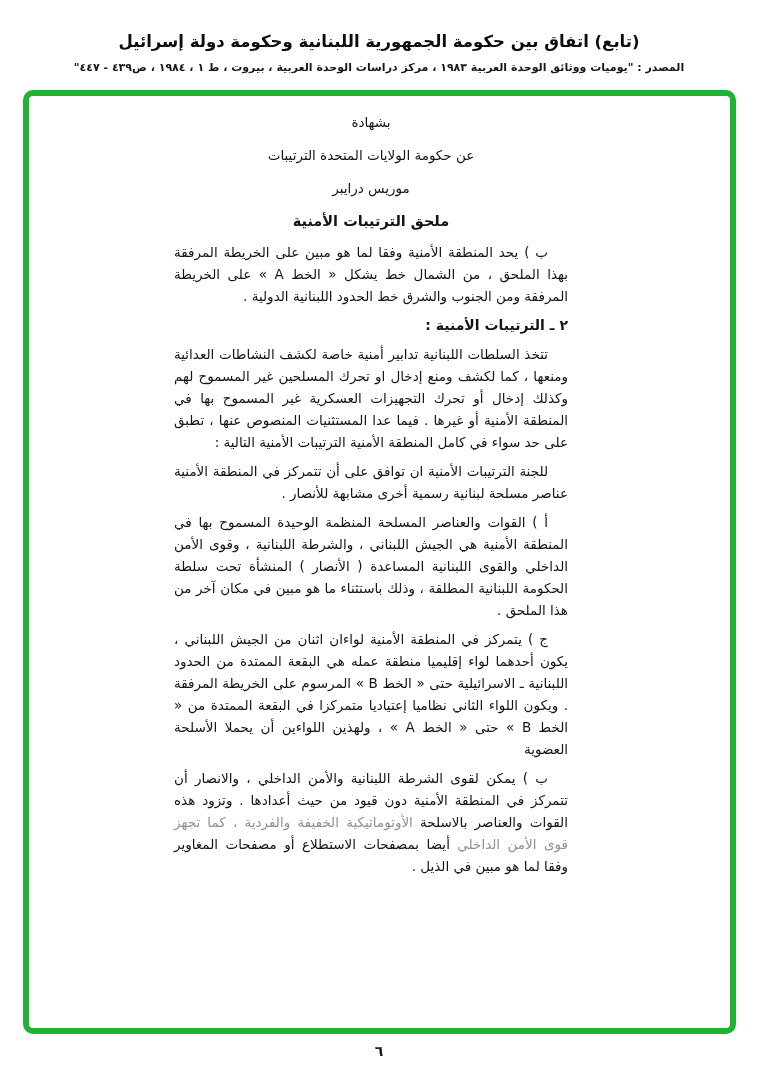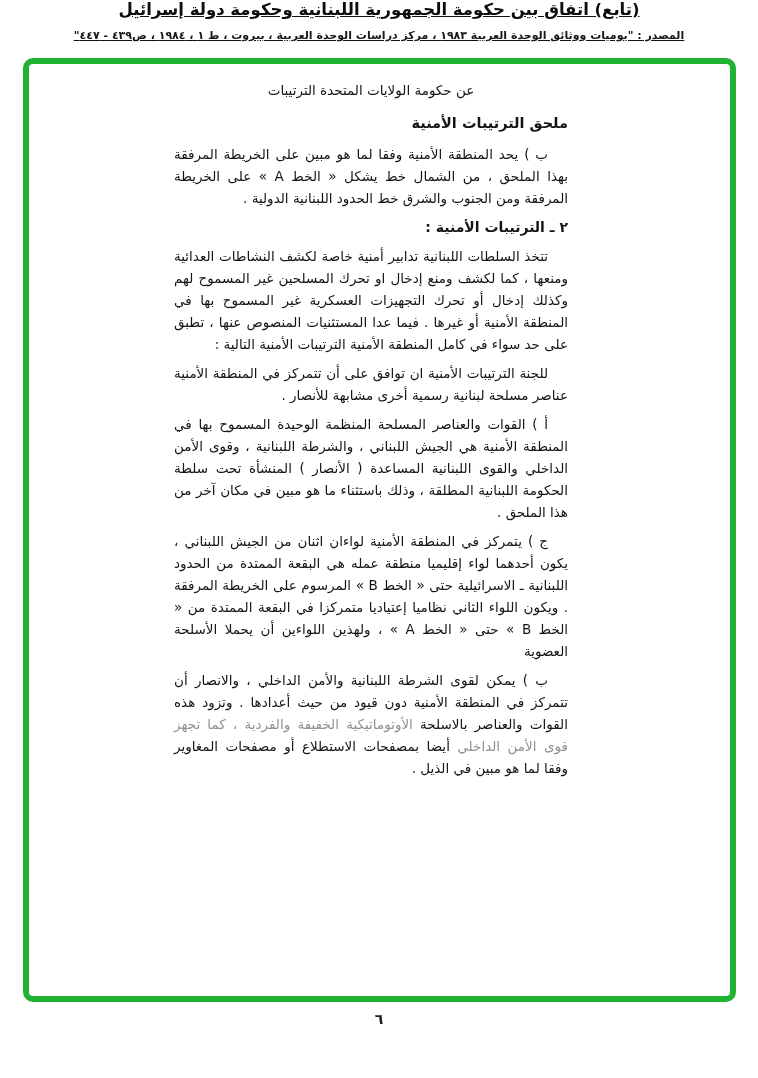--- a/index.html
+++ b/index.html
@@ -10,21 +10,21 @@
   body {
     width: 758px;
     height: 1078px;
     position: relative;
     font-family: "DejaVu Sans", sans-serif;
     color: #111111;
     overflow: hidden;
   }
   .header {
     text-align: center;
-    text-decoration: underline;
+    padding-top: 32px;
   }
   .doc-title {
     font-size: 16.5px;
     font-weight: bold;
     margin: 0;
     color: #0d0d0d;
   }
   .source-line {
     font-size: 11px;
     font-weight: bold;
@@ -52,20 +52,21 @@
     text-align: justify;
     color: #141414;
   }
   .doc p { margin: 0 0 7px; }
   .attest {
     text-align: center;
     line-height: 26px;
     margin: 0 0 1px;
   }
   .annex-title {
+    text-align: center;
     font-weight: bold;
     font-size: 14.5px;
     line-height: 26px;
     margin: 0 0 4px;
   }
   .sec-heading {
     text-align: right;
     font-weight: bold;
     font-size: 14px;
     margin: 2px 0 7px;
@@ -84,21 +85,23 @@
 <body>
 
 <div class="header">
   <h1 class="doc-title">(تابع) اتفاق بين حكومة الجمهورية اللبنانية وحكومة دولة إسرائيل</h1>
   <p class="source-line">المصدر :  "يوميات ووثائق الوحدة العربية ١٩٨٣ ، مركز دراسات الوحدة العربية ، بيروت ، ط ١ ، ١٩٨٤ ، ص٤٣٩ - ٤٤٧"</p>
 </div>
 
 <div class="frame" style="border-color: rgb(33, 177, 51);">
   <div class="doc">
 
+    <p class="attest">بشهادة</p>
     <p class="attest">عن حكومة الولايات المتحدة الترتيبات</p>
+    <p class="attest">موريس درايبر</p>
 
     <p class="annex-title">ملحق الترتيبات الأمنية</p>
 
 
     <p class="para">ب ) يحد المنطقة الأمنية وفقا لما هو مبين على الخريطة المرفقة بهذا الملحق ، من الشمال خط يشكل « الخط A » على الخريطة المرفقة ومن الجنوب والشرق خط الحدود اللبنانية الدولية .</p>
 
     <p class="sec-heading">٢ ـ الترتيبات الأمنية :</p>
 
     <p class="para">تتخذ السلطات اللبنانية تدابير أمنية خاصة لكشف النشاطات العدائية ومنعها ، كما لكشف ومنع إدخال او تحرك المسلحين غير المسموح لهم وكذلك إدخال أو تحرك التجهيزات العسكرية غير المسموح بها في المنطقة الأمنية أو غيرها . فيما عدا المستثنيات المنصوص عنها ، تطبق على حد سواء في كامل المنطقة الأمنية الترتيبات الأمنية التالية :</p>
     <p class="para">للجنة الترتيبات الأمنية ان توافق على أن تتمركز في المنطقة الأمنية عناصر مسلحة لبنانية رسمية أخرى مشابهة للأنصار .</p>

